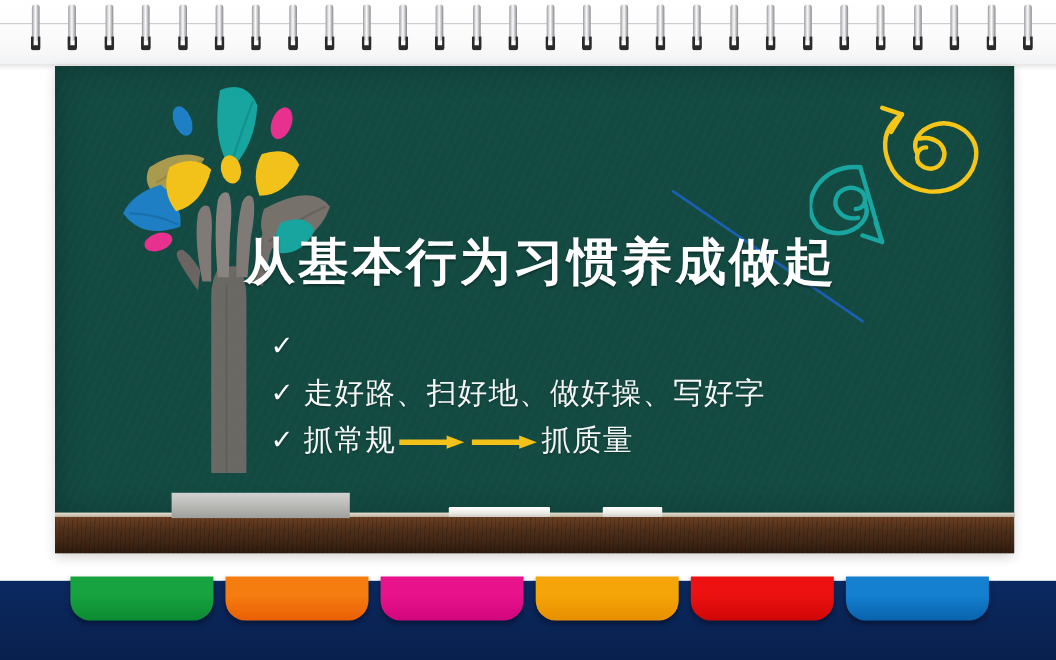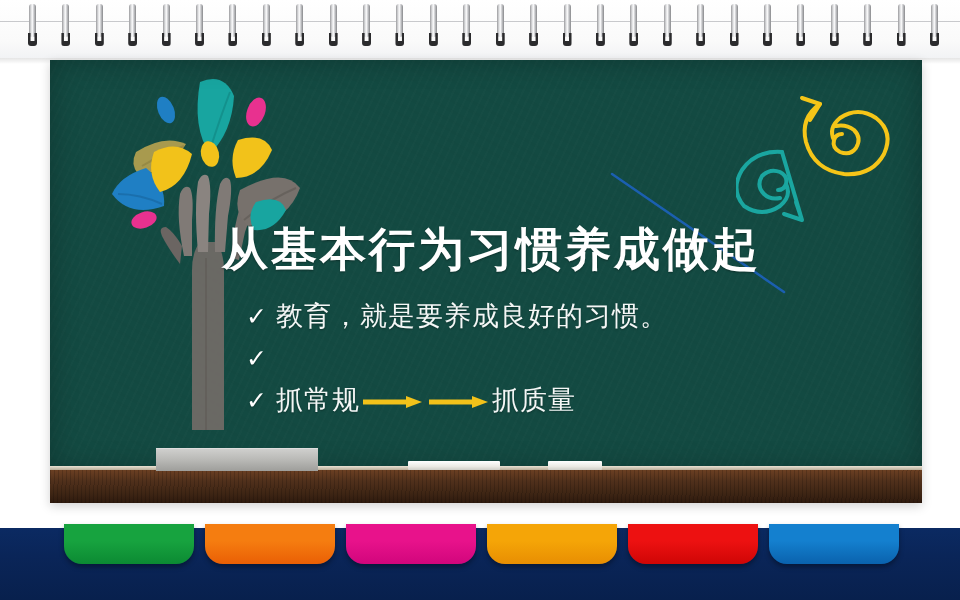--- a/index.html
+++ b/index.html
@@ -101,21 +101,21 @@
   .chalk.c2{left:498px;width:54px;}
 
   
   .deco{position:absolute;pointer-events:none;}
   .hand-art{left:38px;top:10px;width:230px;height:390px;}
   .spiral-art{right:6px;top:12px;width:180px;height:180px;}
   .diag-line{left:558px;top:108px;width:180px;height:130px;}
 
   
   .title{
-    position:absolute;left:172px;top:163px;width:620px;
+    position:absolute;left:172px;top:152px;width:620px;
     color:#ffffff;
     font-size:46px;line-height:1.15;font-weight:700;
     letter-spacing:3px;
     text-shadow:0 1px 2px rgba(0,0,0,.35);
     white-space:nowrap;
   }
 
   
   .bullets{
     position:absolute;left:196px;top:243px;width:680px;
@@ -323,25 +323,25 @@
       <svg class="deco diag-line" viewBox="0 0 180 130">
         <line x1="4" y1="6" x2="176" y2="124" stroke="#1b5fb0" stroke-width="2.5" stroke-linecap="round"></line>
       </svg>
 
       <div class="title">从基本行为习惯养成做起</div>
 
       <div class="bullets">
 
         <div class="bullet">
           <span class="check">✓</span>
-          <span class="btext">教育，就是要养成良好的习惯。</span>
         </div>
 
         <div class="bullet">
           <span class="check">✓</span>
+          <span class="btext">走好路、扫好地、做好操、写好字</span>
         </div>
 
         <div class="bullet">
           <span class="check">✓</span>
           <span class="btext">抓常规</span>
           <svg class="arrow" viewBox="0 0 62 14">
             <line x1="1" y1="7" x2="46" y2="7" stroke="#f2c21a" stroke-width="5"></line>
             <polygon points="44,1 60,7 44,13" fill="#f2c21a"></polygon>
           </svg>
           <svg class="arrow" viewBox="0 0 62 14">

